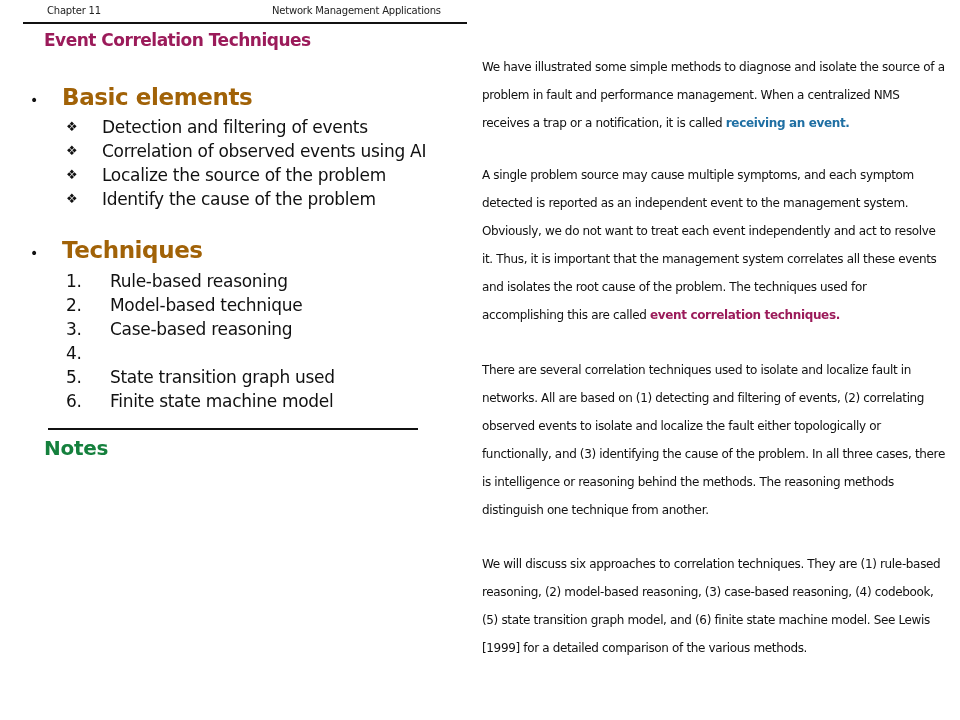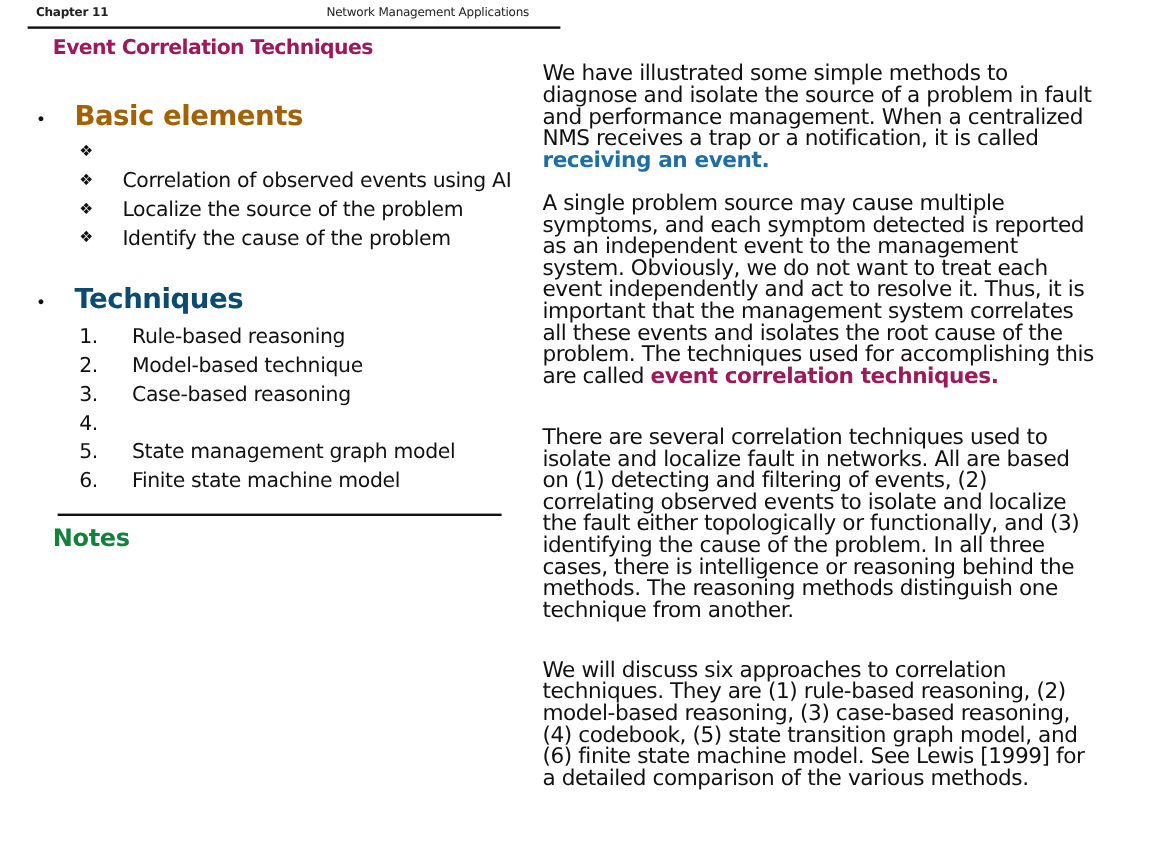--- a/index.html
+++ b/index.html
@@ -5,45 +5,46 @@
   html, body { margin:0; padding:0; background:#ffffff; }
   body { width:960px; height:720px; position:relative; overflow:hidden;
          font-family:"DejaVu Sans", sans-serif; color:#111; }
   .abs { position:absolute; }
   .hdr { font-size:10px; color:#222; top:5px; letter-spacing:-0.2px; }
   .hdr-rule { left:23px; top:22px; width:444px; height:2px; background:#111; }
   .title { left:44px; top:30px; font-size:17px; font-weight:bold; color:#9b1b5a; letter-spacing:-0.5px; white-space:nowrap; }
   .bullet-dot { font-size:14px; color:#111; }
   .h2 { font-size:23px; font-weight:bold; letter-spacing:-0.4px; white-space:nowrap; }
   .h2.blue { color:#a16207; }
-  .h2.purple { color:#0c4a6e; }
+  .h2.purple { color:#a16207; }
   .sub-list { list-style:none; margin:0; padding:0; }
   .sub-item { height:24px; font-size:17px; line-height:24px; white-space:nowrap; display:flex; letter-spacing:-0.3px; }
   .diamond { width:36px; font-size:13px; }
   .num { width:44px; font-weight:normal; }
   .notes-rule { left:48px; top:428px; width:370px; height:2px; background:#111; }
   .notes { left:44px; top:436px; font-size:20px; font-weight:bold; color:#15803d; letter-spacing:-0.3px; }
-  .para { left:452px; width:465px; font-size:18px; line-height:18px; color:#111; letter-spacing:-0.35px; }
+  .para { left:482px; width:465px; font-size:12px; line-height:28px; color:#111; letter-spacing:-0.35px; }
   .hl-blue { color:#1f6fa3; font-weight:bold; }
   .hl-red { color:#9b1b5a; font-weight:bold; }
 </style>
 </head>
 <body>
 
-<div class="abs hdr" style="left:30px;font-weight:bold;">Chapter 11</div>
+<div class="abs hdr" style="left:47px;">Chapter 11</div>
 <div class="abs hdr" style="left:272px;">Network Management Applications</div>
 <div class="abs hdr-rule"></div>
 
 <div class="abs title">Event Correlation Techniques</div>
 
 <div class="abs bullet-dot" style="left:30px; top:92px;">•</div>
 <div class="abs h2 blue" style="left:62px; top:84px;">Basic elements</div>
 <ul class="abs sub-list" style="left:66px; top:115px;">
   <li class="sub-item">
     <span class="diamond">❖</span>
+    <span>Detection and filtering of events</span>
   </li>
   <li class="sub-item">
     <span class="diamond">❖</span>
     <span>Correlation of observed events using AI</span>
   </li>
   <li class="sub-item">
     <span class="diamond">❖</span>
     <span>Localize the source of the problem</span>
   </li>
   <li class="sub-item">
@@ -65,21 +66,21 @@
   </li>
   <li class="sub-item">
     <span class="num">3.</span>
     <span>Case-based reasoning</span>
   </li>
   <li class="sub-item">
     <span class="num">4.</span>
   </li>
   <li class="sub-item">
     <span class="num">5.</span>
-    <span>State management graph model</span>
+    <span>State transition graph used</span>
   </li>
   <li class="sub-item">
     <span class="num">6.</span>
     <span>Finite state machine model</span>
   </li>
 </ol>
 
 <div class="abs notes-rule"></div>
 <div class="abs notes">Notes</div>
 

